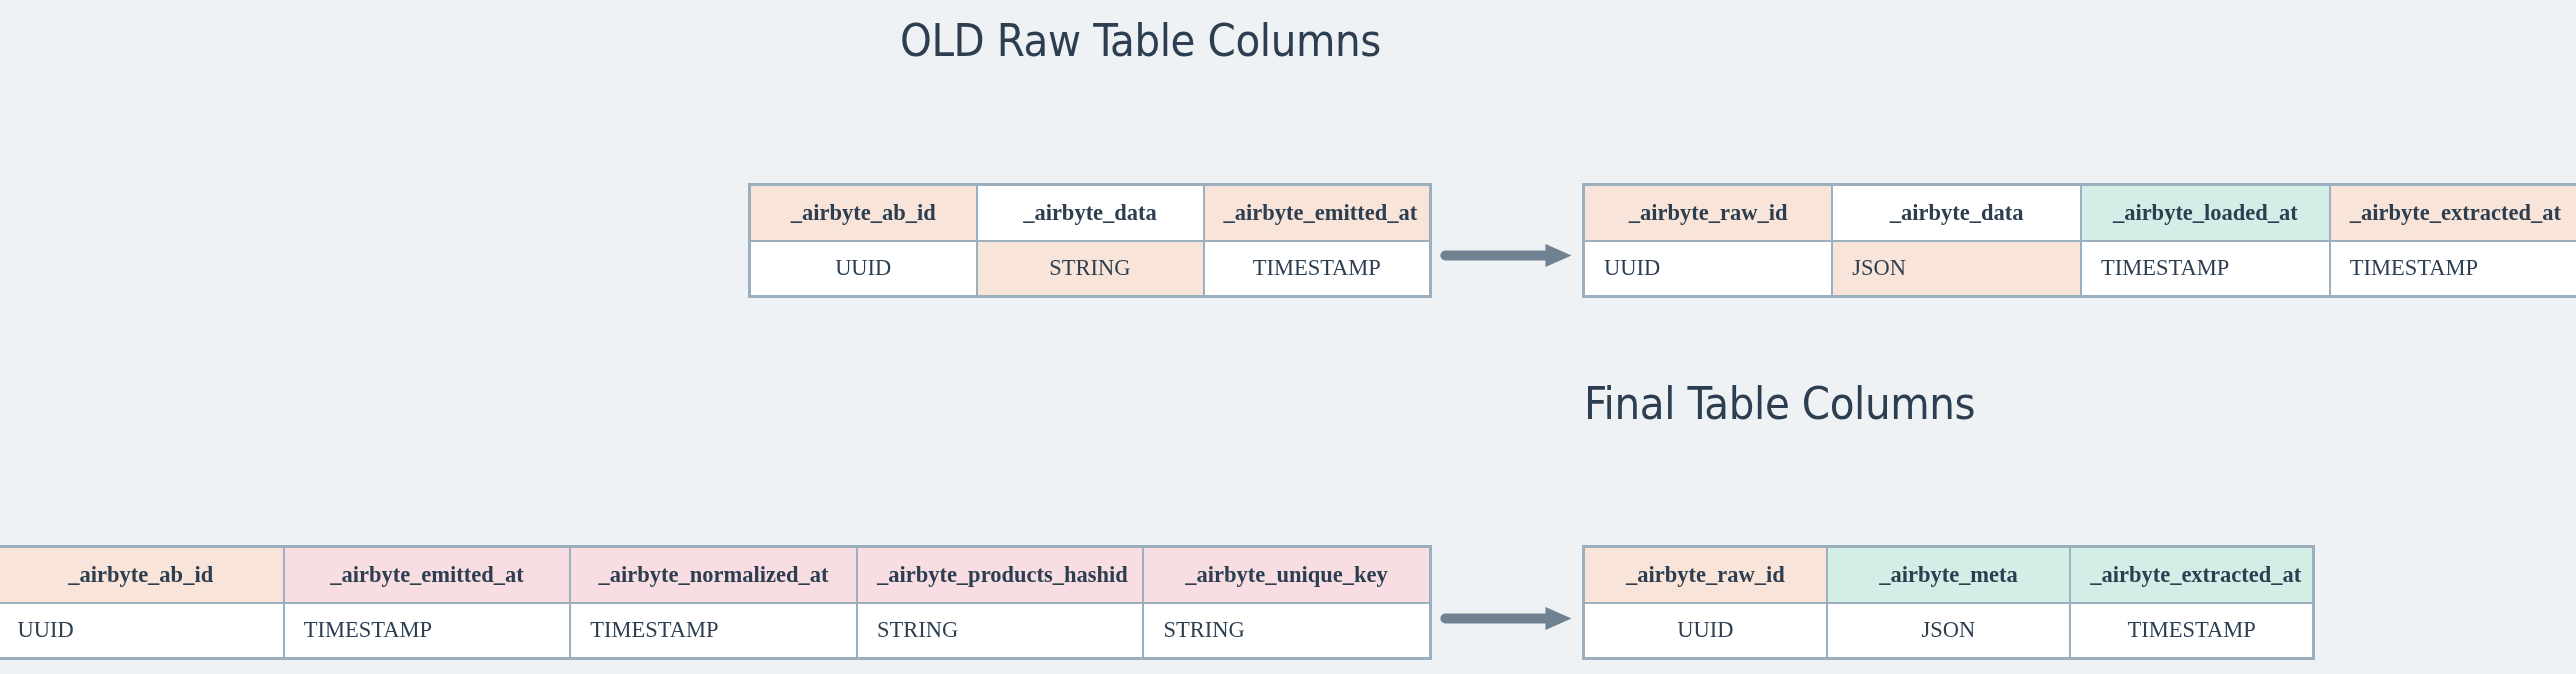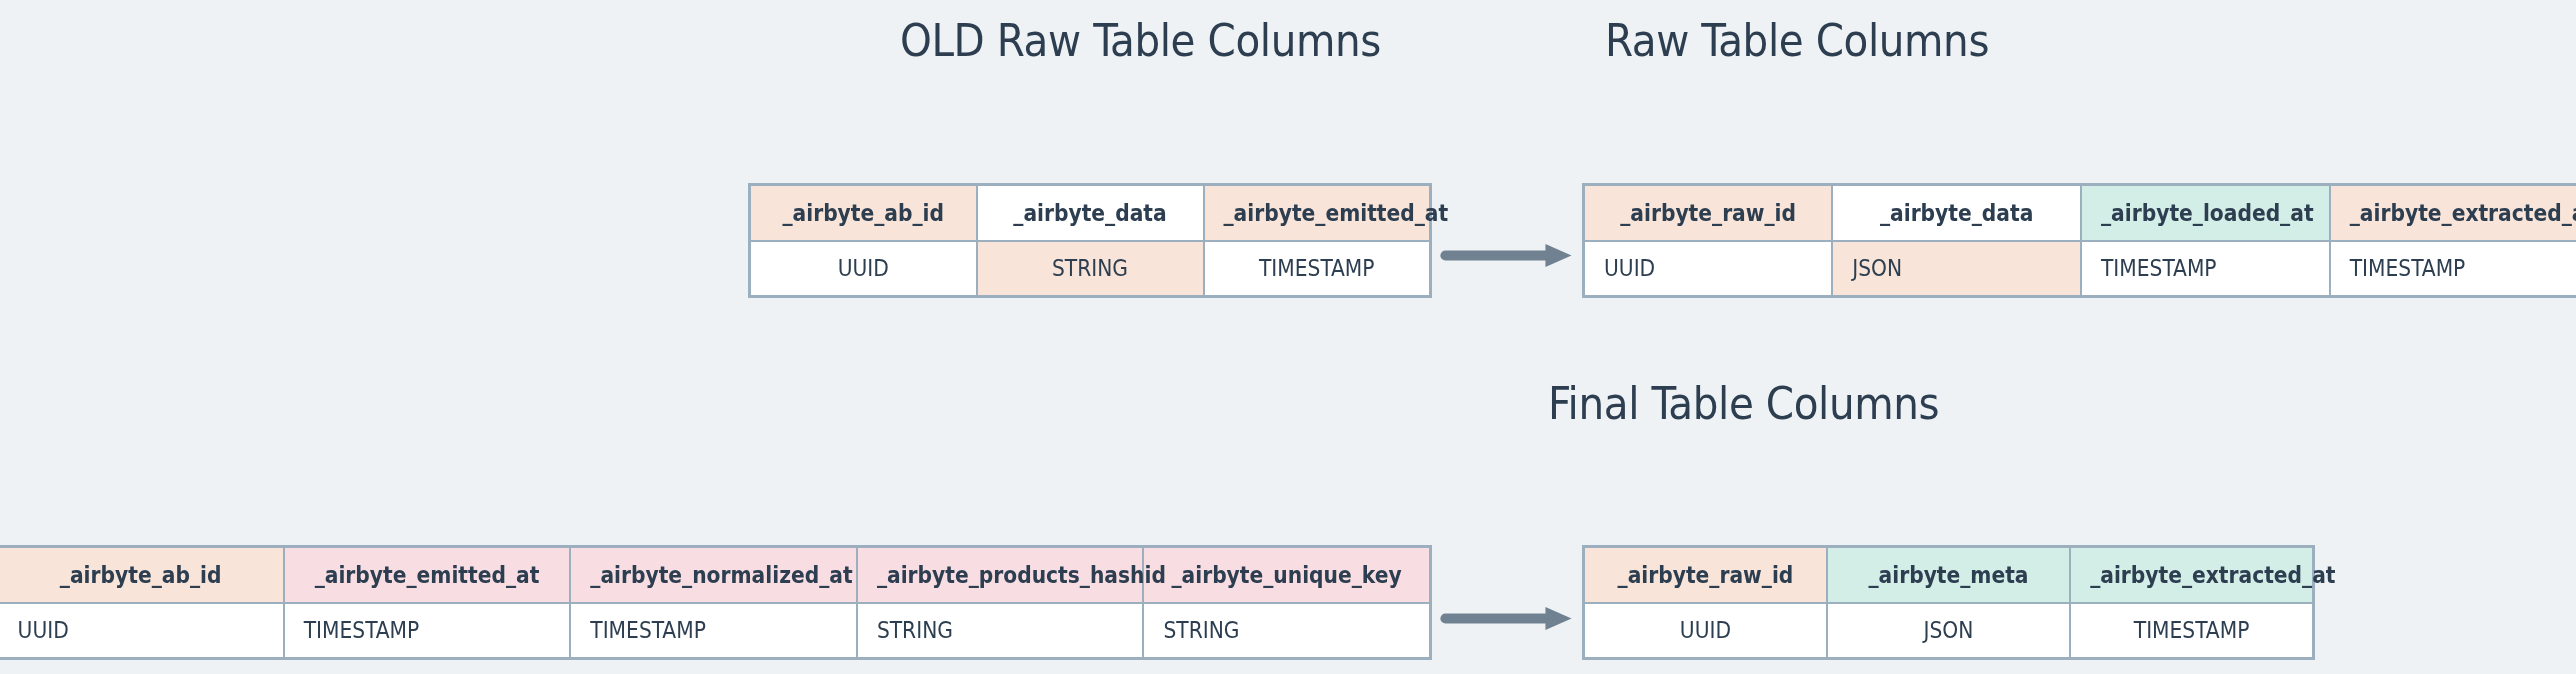--- a/index.html
+++ b/index.html
@@ -28,29 +28,30 @@
     font-size: 45px;
     font-weight: 400;
     letter-spacing: -0.4px;
     white-space: nowrap;
     line-height: 1;
     font-stretch: condensed;
   }
   #title-old-raw   { left: 900px; top: 17.5px; }
   #title-new-raw   { left: 1605px; top: 17.5px; }
   #title-old-final { left: 873px; top: 381px; }
-  #title-new-final { left: 1548px; top: 381px; }
+  #title-new-final { left: 1584px; top: 381px; }
 
   
   .tbl {
     position: absolute;
     border-collapse: collapse;
     table-layout: fixed;
     background: #7dd3fc;
     border: 3.6px solid #9cafbf;
+    font-family: Liberation Serif, serif;
   }
   .tbl td {
     border: 2.2px solid #9cafbf;
     padding: 0 19px;
     color: #2c3e50;
     font-size: 22.5px;
     line-height: 1;
     white-space: nowrap;
     font-stretch: condensed;
   }
@@ -86,21 +87,20 @@
   }
   #arrow-raw   { left: 1444px; top: 241px; width: 129px; }
   #arrow-final { left: 1444px; top: 604px; width: 129px; }
 </style>
 </head>
 <body>
 
 <div class="canvas">
 
   <div class="title" id="title-old-raw">OLD Raw Table Columns</div>
-  <div class="title" id="title-new-raw">Raw Table Columns</div>
   <div class="title" id="title-new-final">Final Table Columns</div>
 
   <table class="tbl center-row" id="tbl-old-raw">
     <tbody>
       <tr class="hdr">
         <td class="fill-peach">_airbyte_ab_id</td>
         <td class="fill-white">_airbyte_data</td>
         <td class="fill-peach">_airbyte_emitted_at</td>
       </tr>
       <tr class="row">

